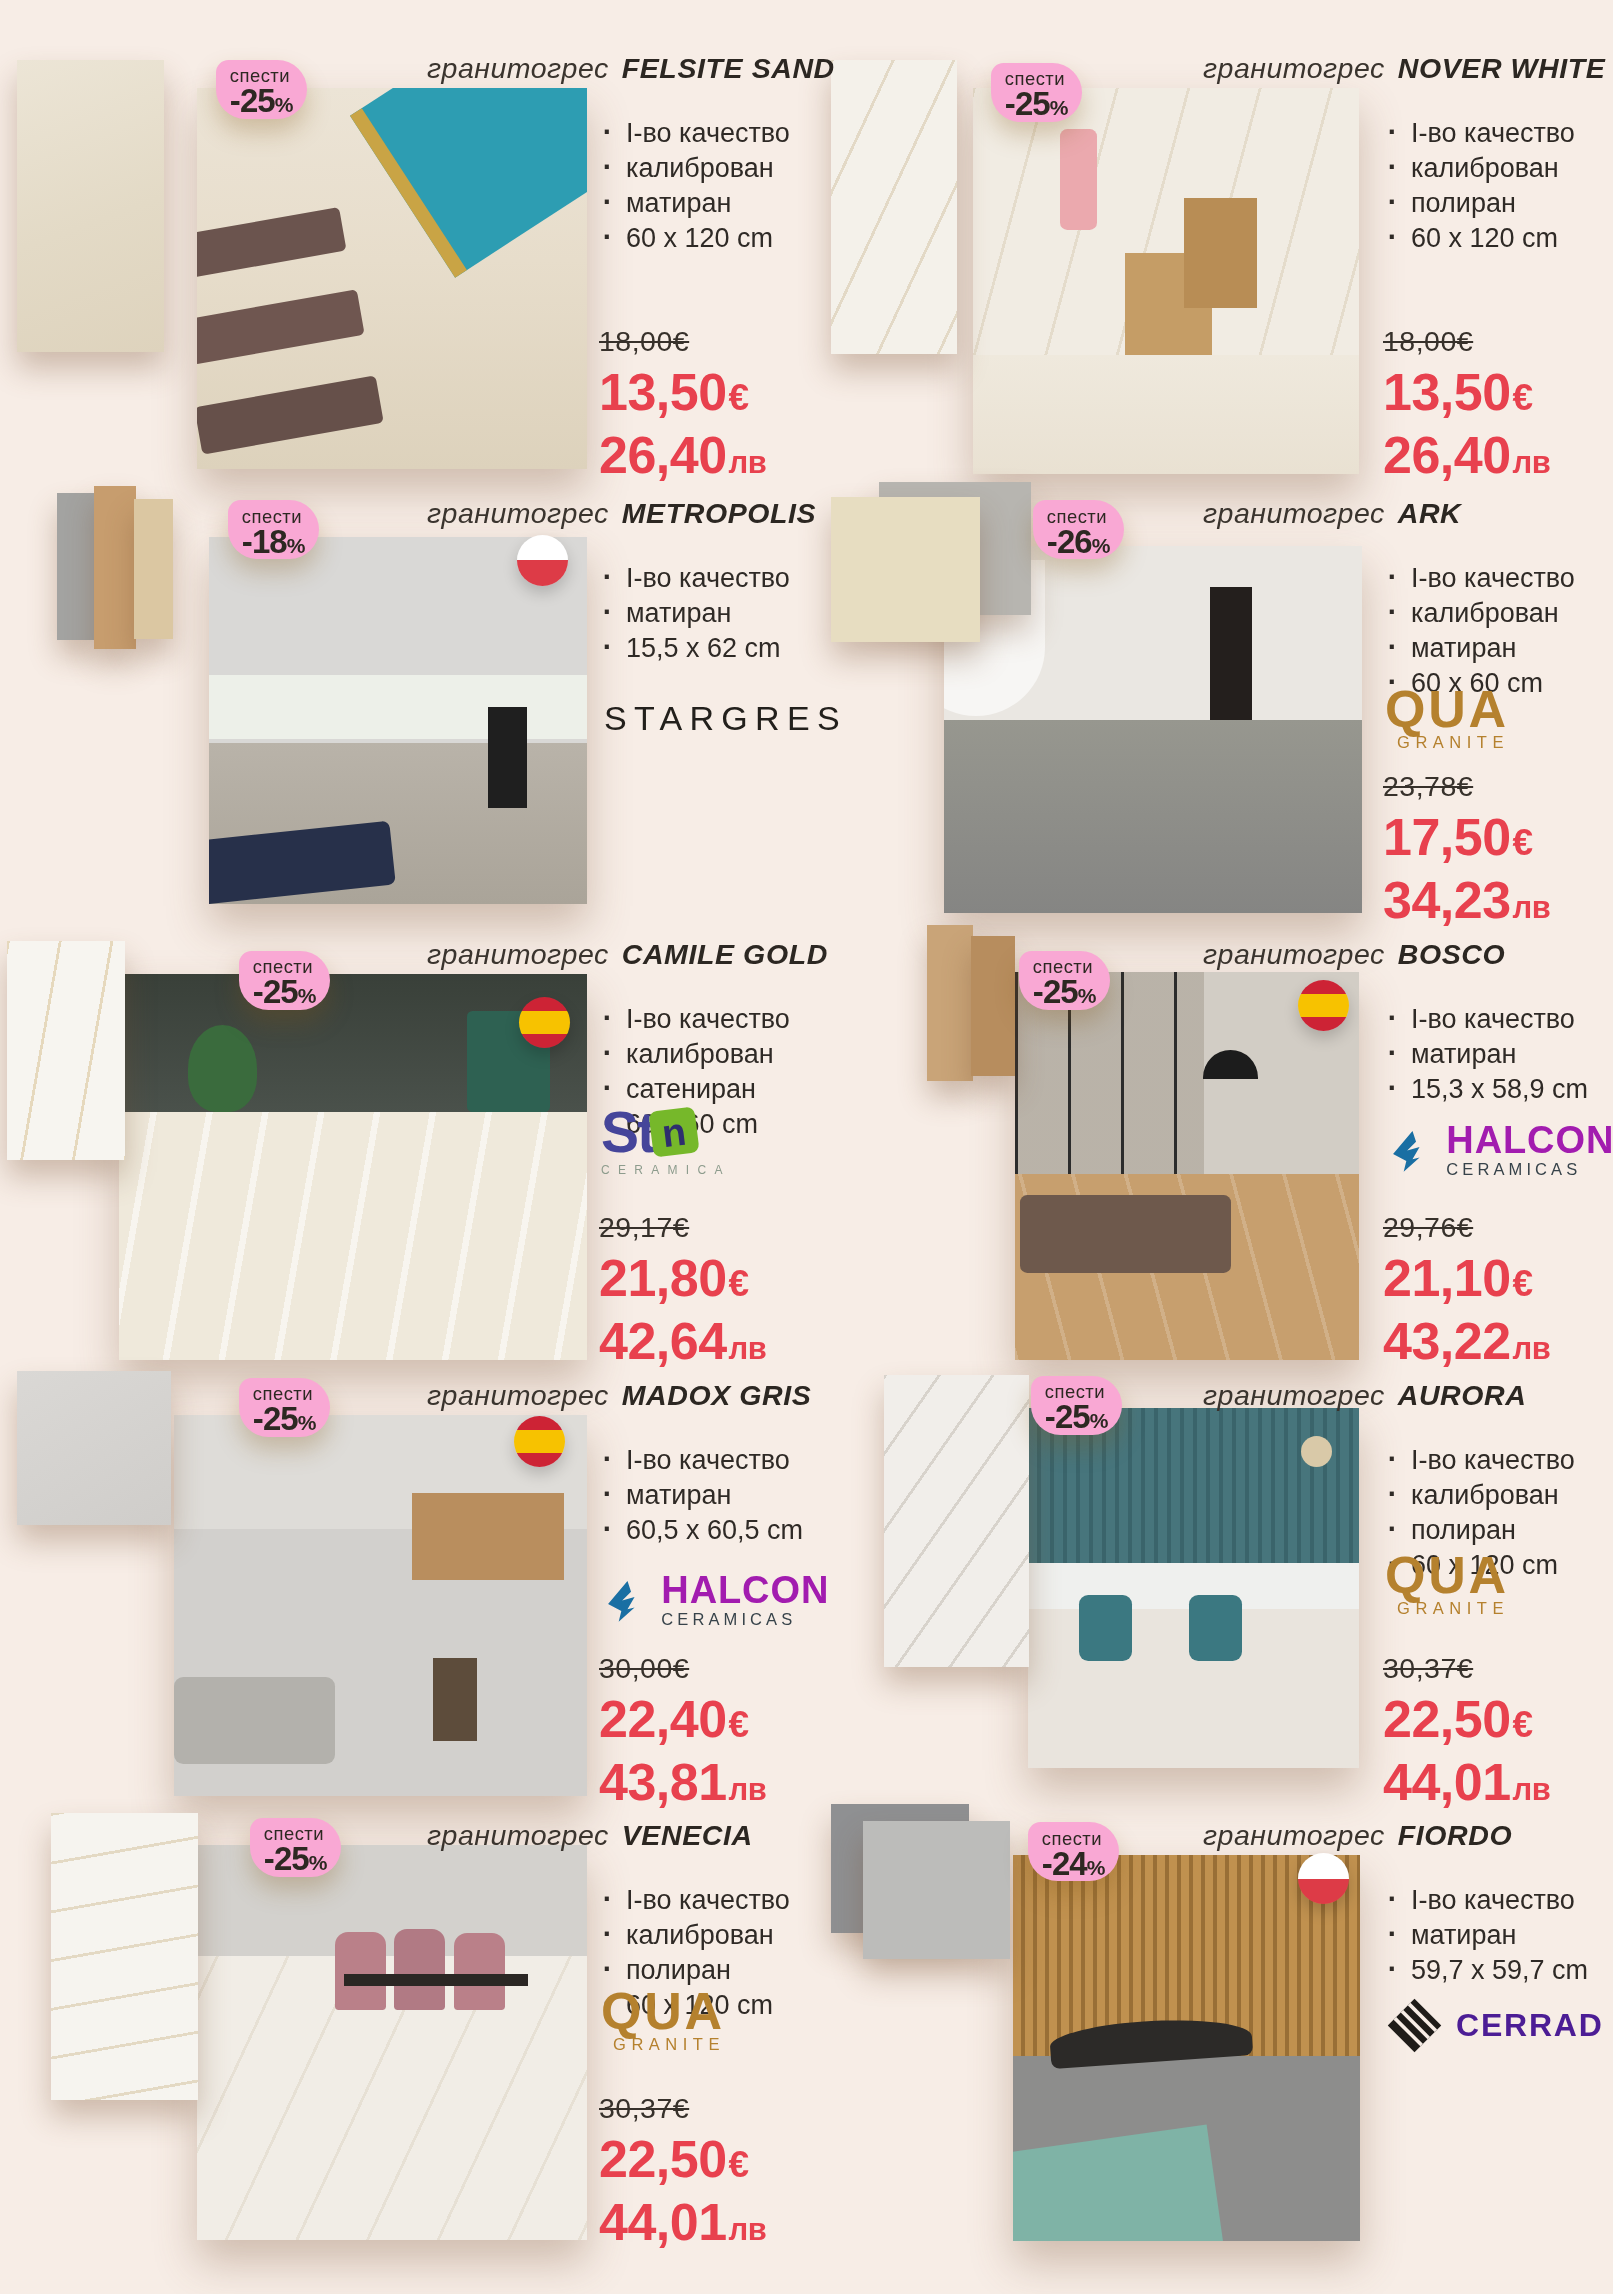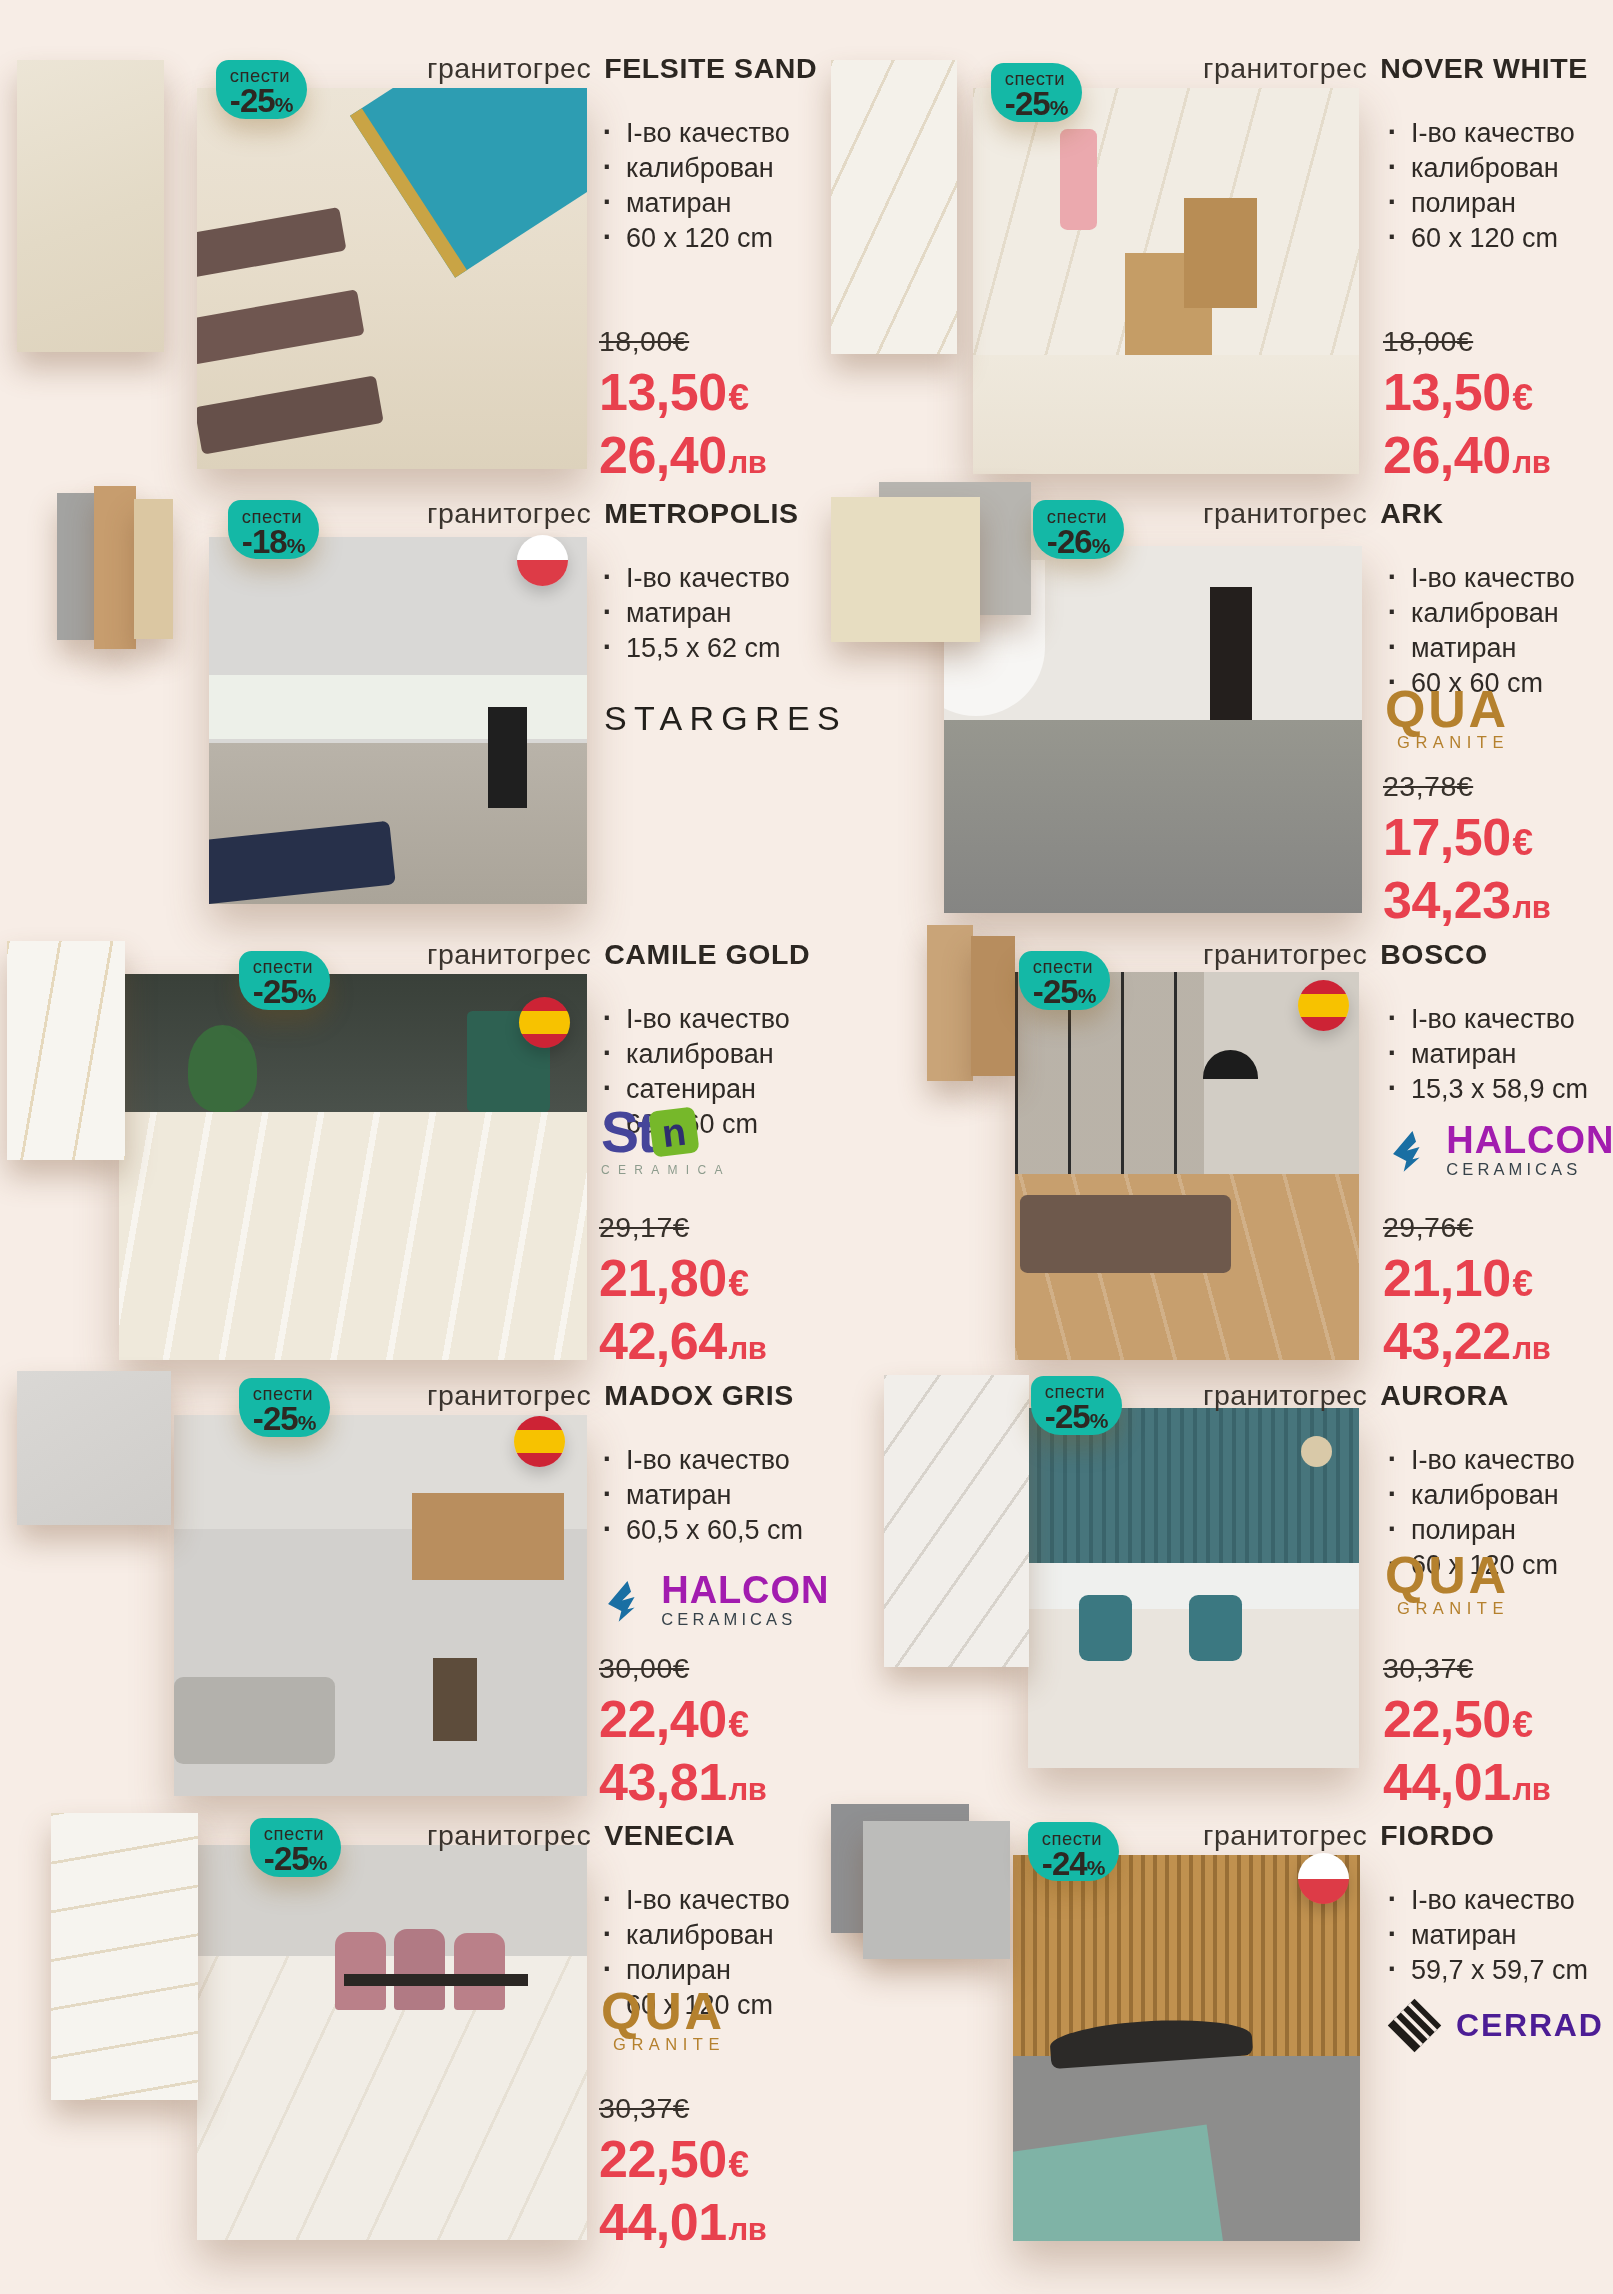--- a/index.html
+++ b/index.html
@@ -1,27 +1,27 @@
 <!DOCTYPE html>
 <html style="font-size:14.7px"><head>
 <meta charset="utf-8">
 <style>
   html,body{margin:0;padding:0;}
   body{font-family:"Liberation Sans", sans-serif; background:#f7ede6;}
   .page{position:relative;width:1613px;height:2295px;background:#f7ede6;overflow:hidden;}
   .cell{position:absolute;width:806px;height:441px;}
   .abs{position:absolute;}
   
-  .title{position:absolute;top:14.7px;font-size:28.5px;color:#3a342e;white-space:nowrap;z-index:7;}
+  .title{position:absolute;top:14.7px;font-size:28.5px;color:#3a342e;white-space:nowrap;z-index:7;font-style:italic;}
   .title .cat{font-weight:400;letter-spacing:0.5px;}
   .title b{font-weight:800;color:#2c2722;margin-left:13px;letter-spacing:0.6px;}
   .cell.left .title{left:427px;}
   .cell.right .title{left:397px;}
   
-  .badge{position:absolute;width:91px;height:59px;background:#14b8a6;border-radius:16.5px 39px 39px 39px;
+  .badge{position:absolute;width:91px;height:59px;background:#f9a8d4;border-radius:16.5px 39px 39px 39px;
          box-shadow:0 13px 24px rgba(130,85,20,.28);padding:6.4px 0 0 13.8px;box-sizing:border-box;z-index:6;}
   .badge .save{font-size:18.4px;color:#2d2822;letter-spacing:0.5px;line-height:20px;}
   .badge .pct{font-size:33px;font-weight:800;color:#2d2822;line-height:29px;letter-spacing:-0.9px;}
   .badge .pctsign{font-size:21px;font-weight:700;letter-spacing:0;}
   
   .photo{position:absolute;overflow:hidden;box-shadow:0 22px 40px rgba(115,75,45,.30);z-index:1;}
   .swatch{position:absolute;box-shadow:0 16.5px 29px rgba(115,75,45,.32);z-index:2;}
   
   .flag{position:absolute;width:51px;height:51px;border-radius:50%;z-index:8;box-shadow:0 7.3px 14.7px rgba(0,0,0,.18);}
   .flag.pl{background:linear-gradient(180deg,#ffffff 0 50%,#dd3b47 50% 100%);}

